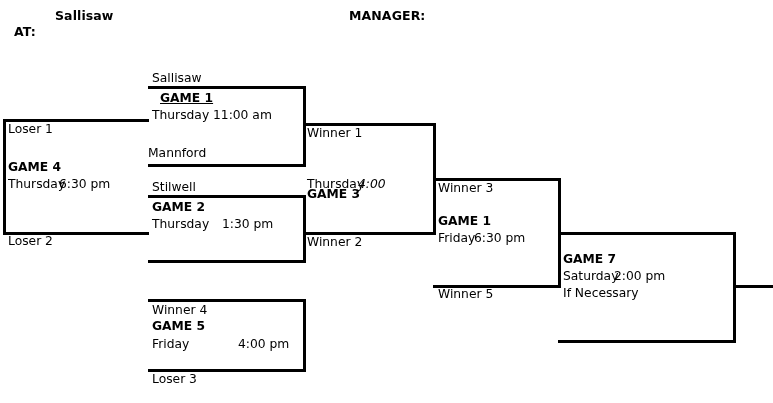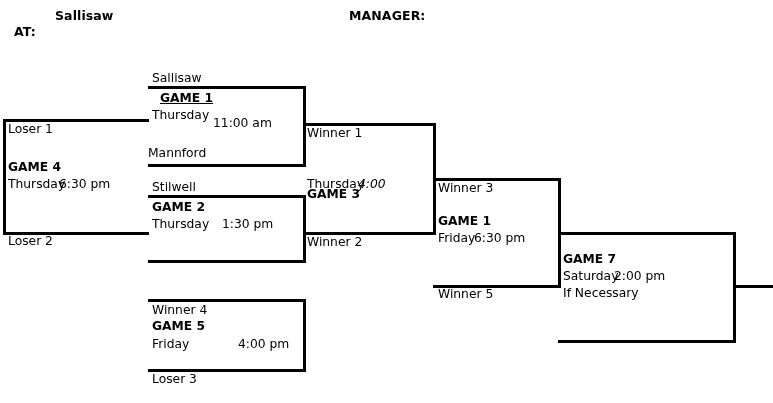--- a/index.html
+++ b/index.html
@@ -63,21 +63,21 @@
   <div class="hdr" id="hdr-mgr-label">MANAGER:</div>
 
   <div class="lbl" style="left:152px; top:71px;">Sallisaw</div>
 
   <div class="hline" style="left:148px; top:86px;  width:158px;"></div>
   <div class="vline" style="left:303px; top:86px;  height:81px;"></div>
   <div class="hline" style="left:148px; top:164px; width:158px;"></div>
 
   <div class="lbl bold" style="left:160px; top:91px;text-decoration:underline;">GAME 1</div>
   <div class="lbl" style="left:152px; top:108px;">Thursday</div>
-  <div class="lbl" style="left:213px; top:116px;">11:00 am</div>
+  <div class="lbl" style="left:213px; top:108px;">11:00 am</div>
 
   <div class="lbl" style="left:148px; top:146px;">Mannford</div>
 
   <div class="lbl" style="left:152px; top:180px;">Stilwell</div>
   <div class="hline" style="left:148px; top:195px; width:158px;"></div>
   <div class="vline" style="left:303px; top:195px; height:68px;"></div>
   <div class="hline" style="left:148px; top:260px; width:158px;"></div>
   <div class="lbl bold" style="left:152px; top:200px;text-align:center;">GAME 2</div>
   <div class="lbl" style="left:152px; top:217px;">Thursday</div>
   <div class="lbl" style="left:222px; top:217px;">1:30 pm</div>

